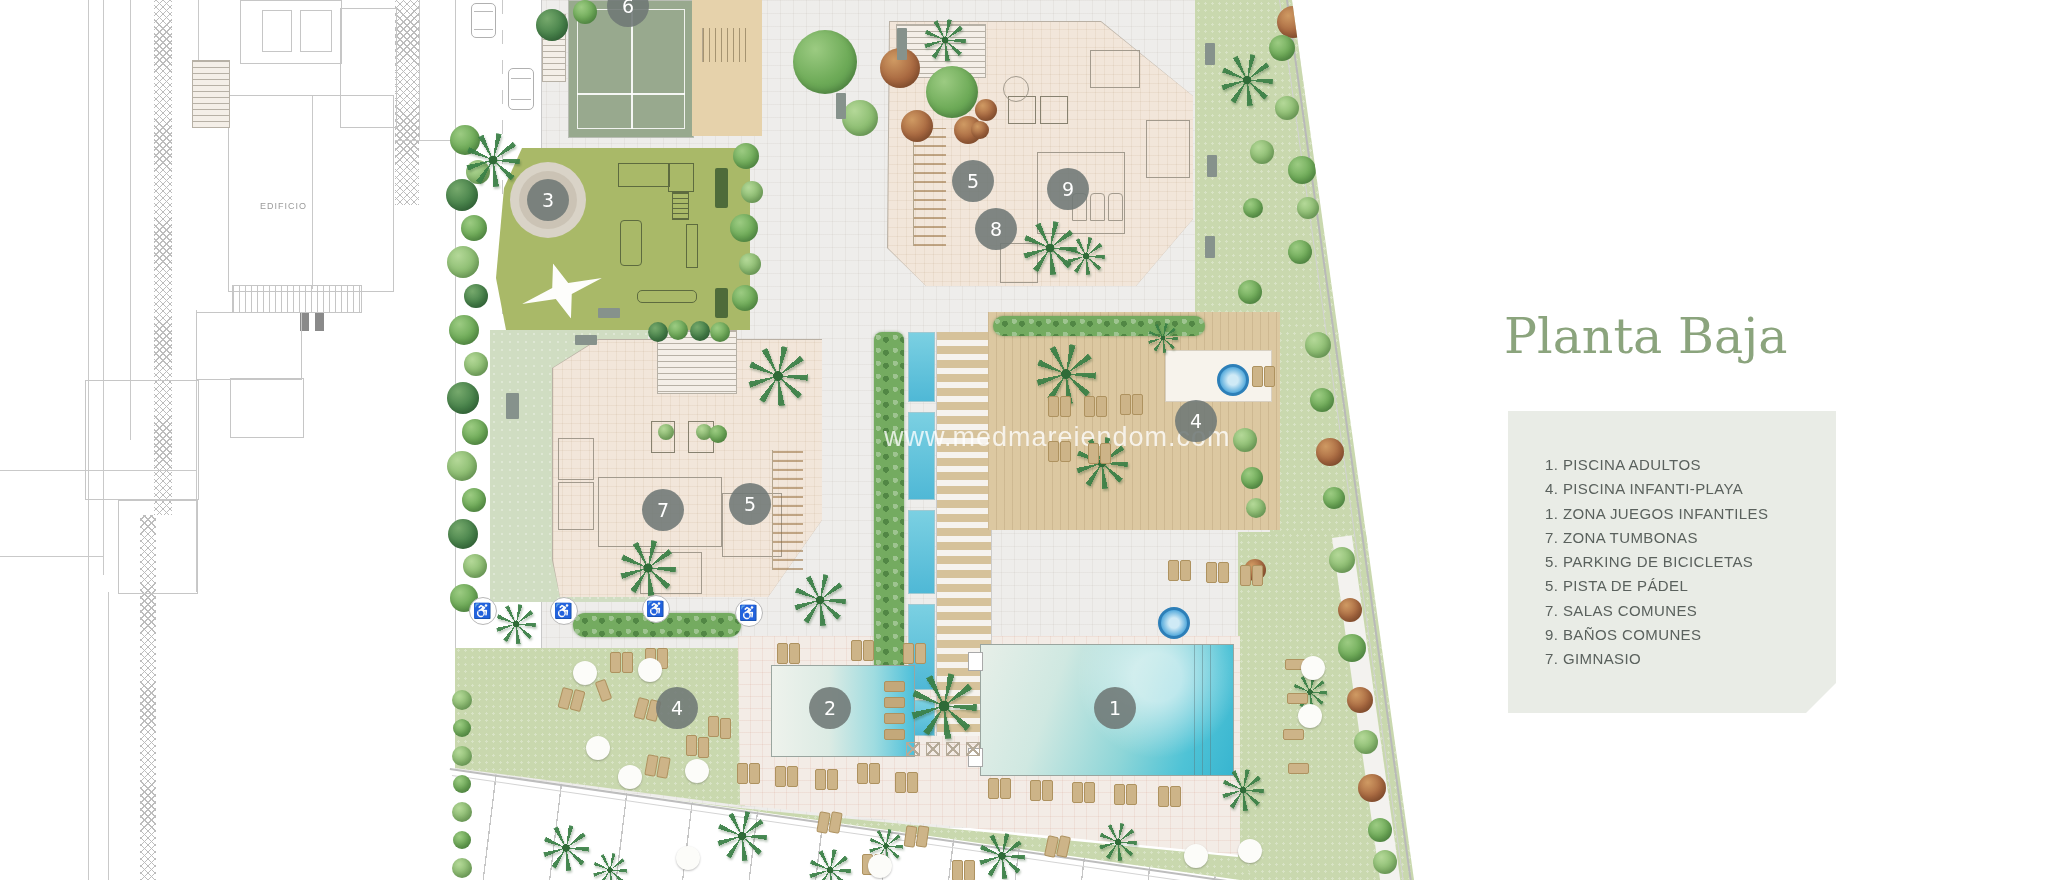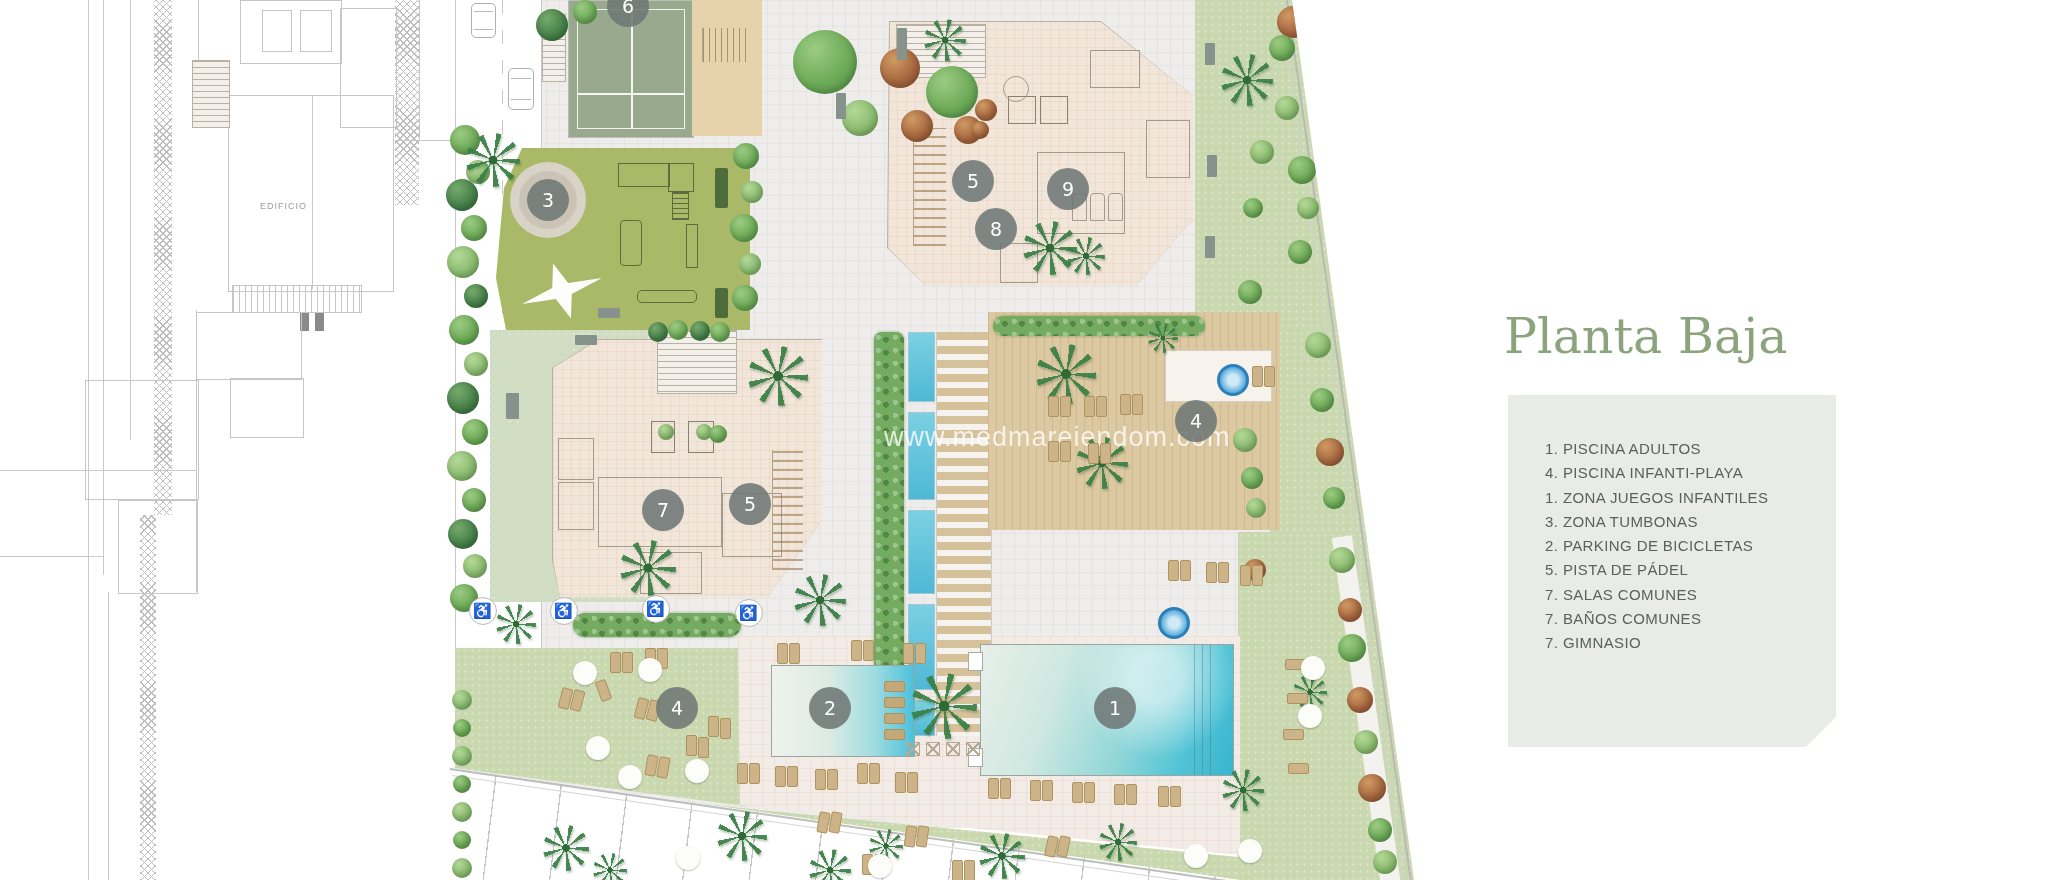--- a/index.html
+++ b/index.html
@@ -82,21 +82,21 @@
   .planter{position:absolute;background:#4e6b3a;border-radius:2px;}
   .xbox{position:absolute;width:12px;height:12px;border:1px solid #b5aa98;background:
     linear-gradient(45deg,transparent 44%,#b5aa98 44% 56%,transparent 56%),
     linear-gradient(-45deg,transparent 44%,#b5aa98 44% 56%,transparent 56%);}
   .playglyph{position:absolute;border:1.2px solid #5d6b3f;background:transparent;}
   .whiteline{position:absolute;background:rgba(255,255,255,.9);}
 
   
   #legend-title{position:absolute;left:1504px;top:308px;
     font-family:"DejaVu Serif","Liberation Serif",serif;font-size:49px;color:#8BA47D;}
-  #legend-box{position:absolute;left:1508px;top:395px;width:328px;height:352px;
+  #legend-box{position:absolute;left:1508px;top:411px;width:328px;height:302px;
     background:#e9ece6;
     clip-path:polygon(0 0,100% 0,100% calc(100% - 30px),calc(100% - 30px) 100%,0 100%);text-decoration:underline;}
   #legend-items{position:absolute;left:37px;top:42px;}
   .legend-item{font-size:15px;color:#5a615d;letter-spacing:.4px;line-height:24.3px;
     white-space:nowrap;}
   #watermark{position:absolute;left:884px;top:422px;font-size:27px;letter-spacing:1px;
     color:rgba(255,255,255,.78);white-space:nowrap;}
 </style>
 </head>
 <body>
@@ -491,22 +491,22 @@
       </div>
   </div>
 
   <div>
     <div id="legend-title">Planta Baja</div>
     <div id="legend-box">
       <div id="legend-items">
           <div class="legend-item">1. PISCINA ADULTOS</div>
           <div class="legend-item">4. PISCINA INFANTI-PLAYA</div>
           <div class="legend-item">1. ZONA JUEGOS INFANTILES</div>
-          <div class="legend-item">3. ZONA TUMBONAS</div>
-          <div class="legend-item">2. PARKING DE BICICLETAS</div>
+          <div class="legend-item">7. ZONA TUMBONAS</div>
+          <div class="legend-item">5. PARKING DE BICICLETAS</div>
           <div class="legend-item">5. PISTA DE PÁDEL</div>
           <div class="legend-item">7. SALAS COMUNES</div>
-          <div class="legend-item">7. BAÑOS COMUNES</div>
+          <div class="legend-item">9. BAÑOS COMUNES</div>
           <div class="legend-item">7. GIMNASIO</div>
         </div>
     </div>
   </div>
 </div>
 
 </body></html>

